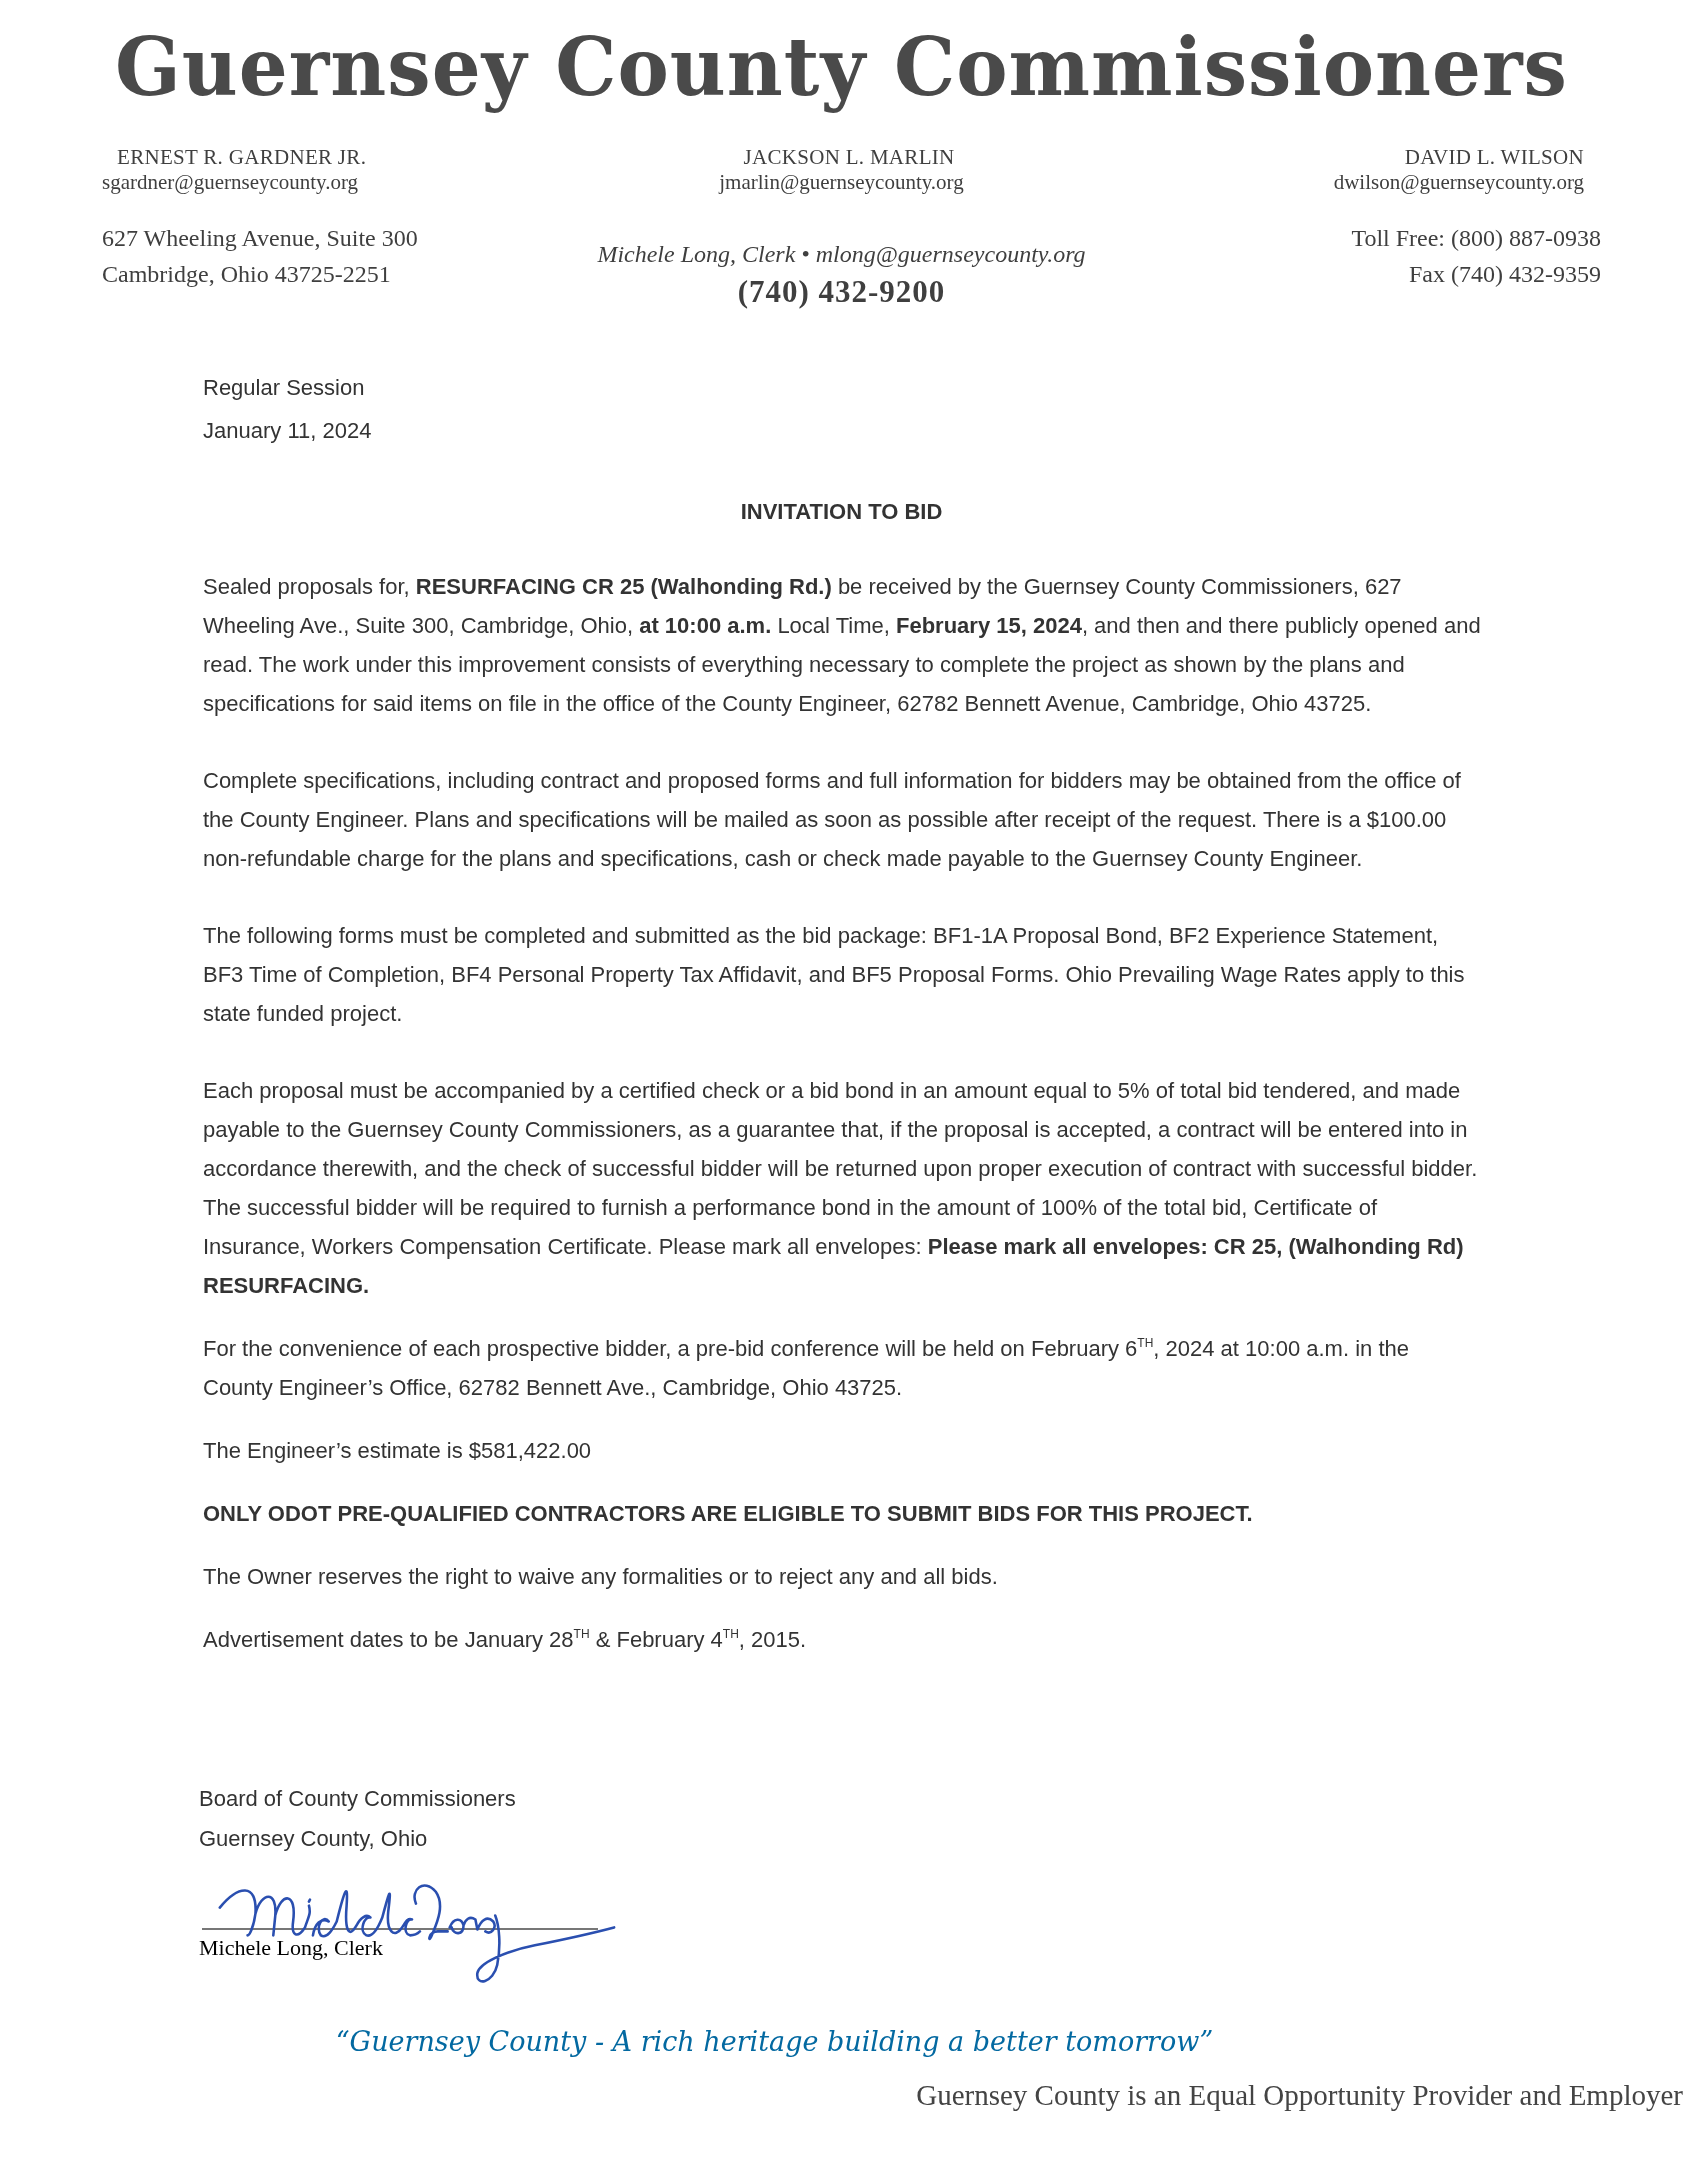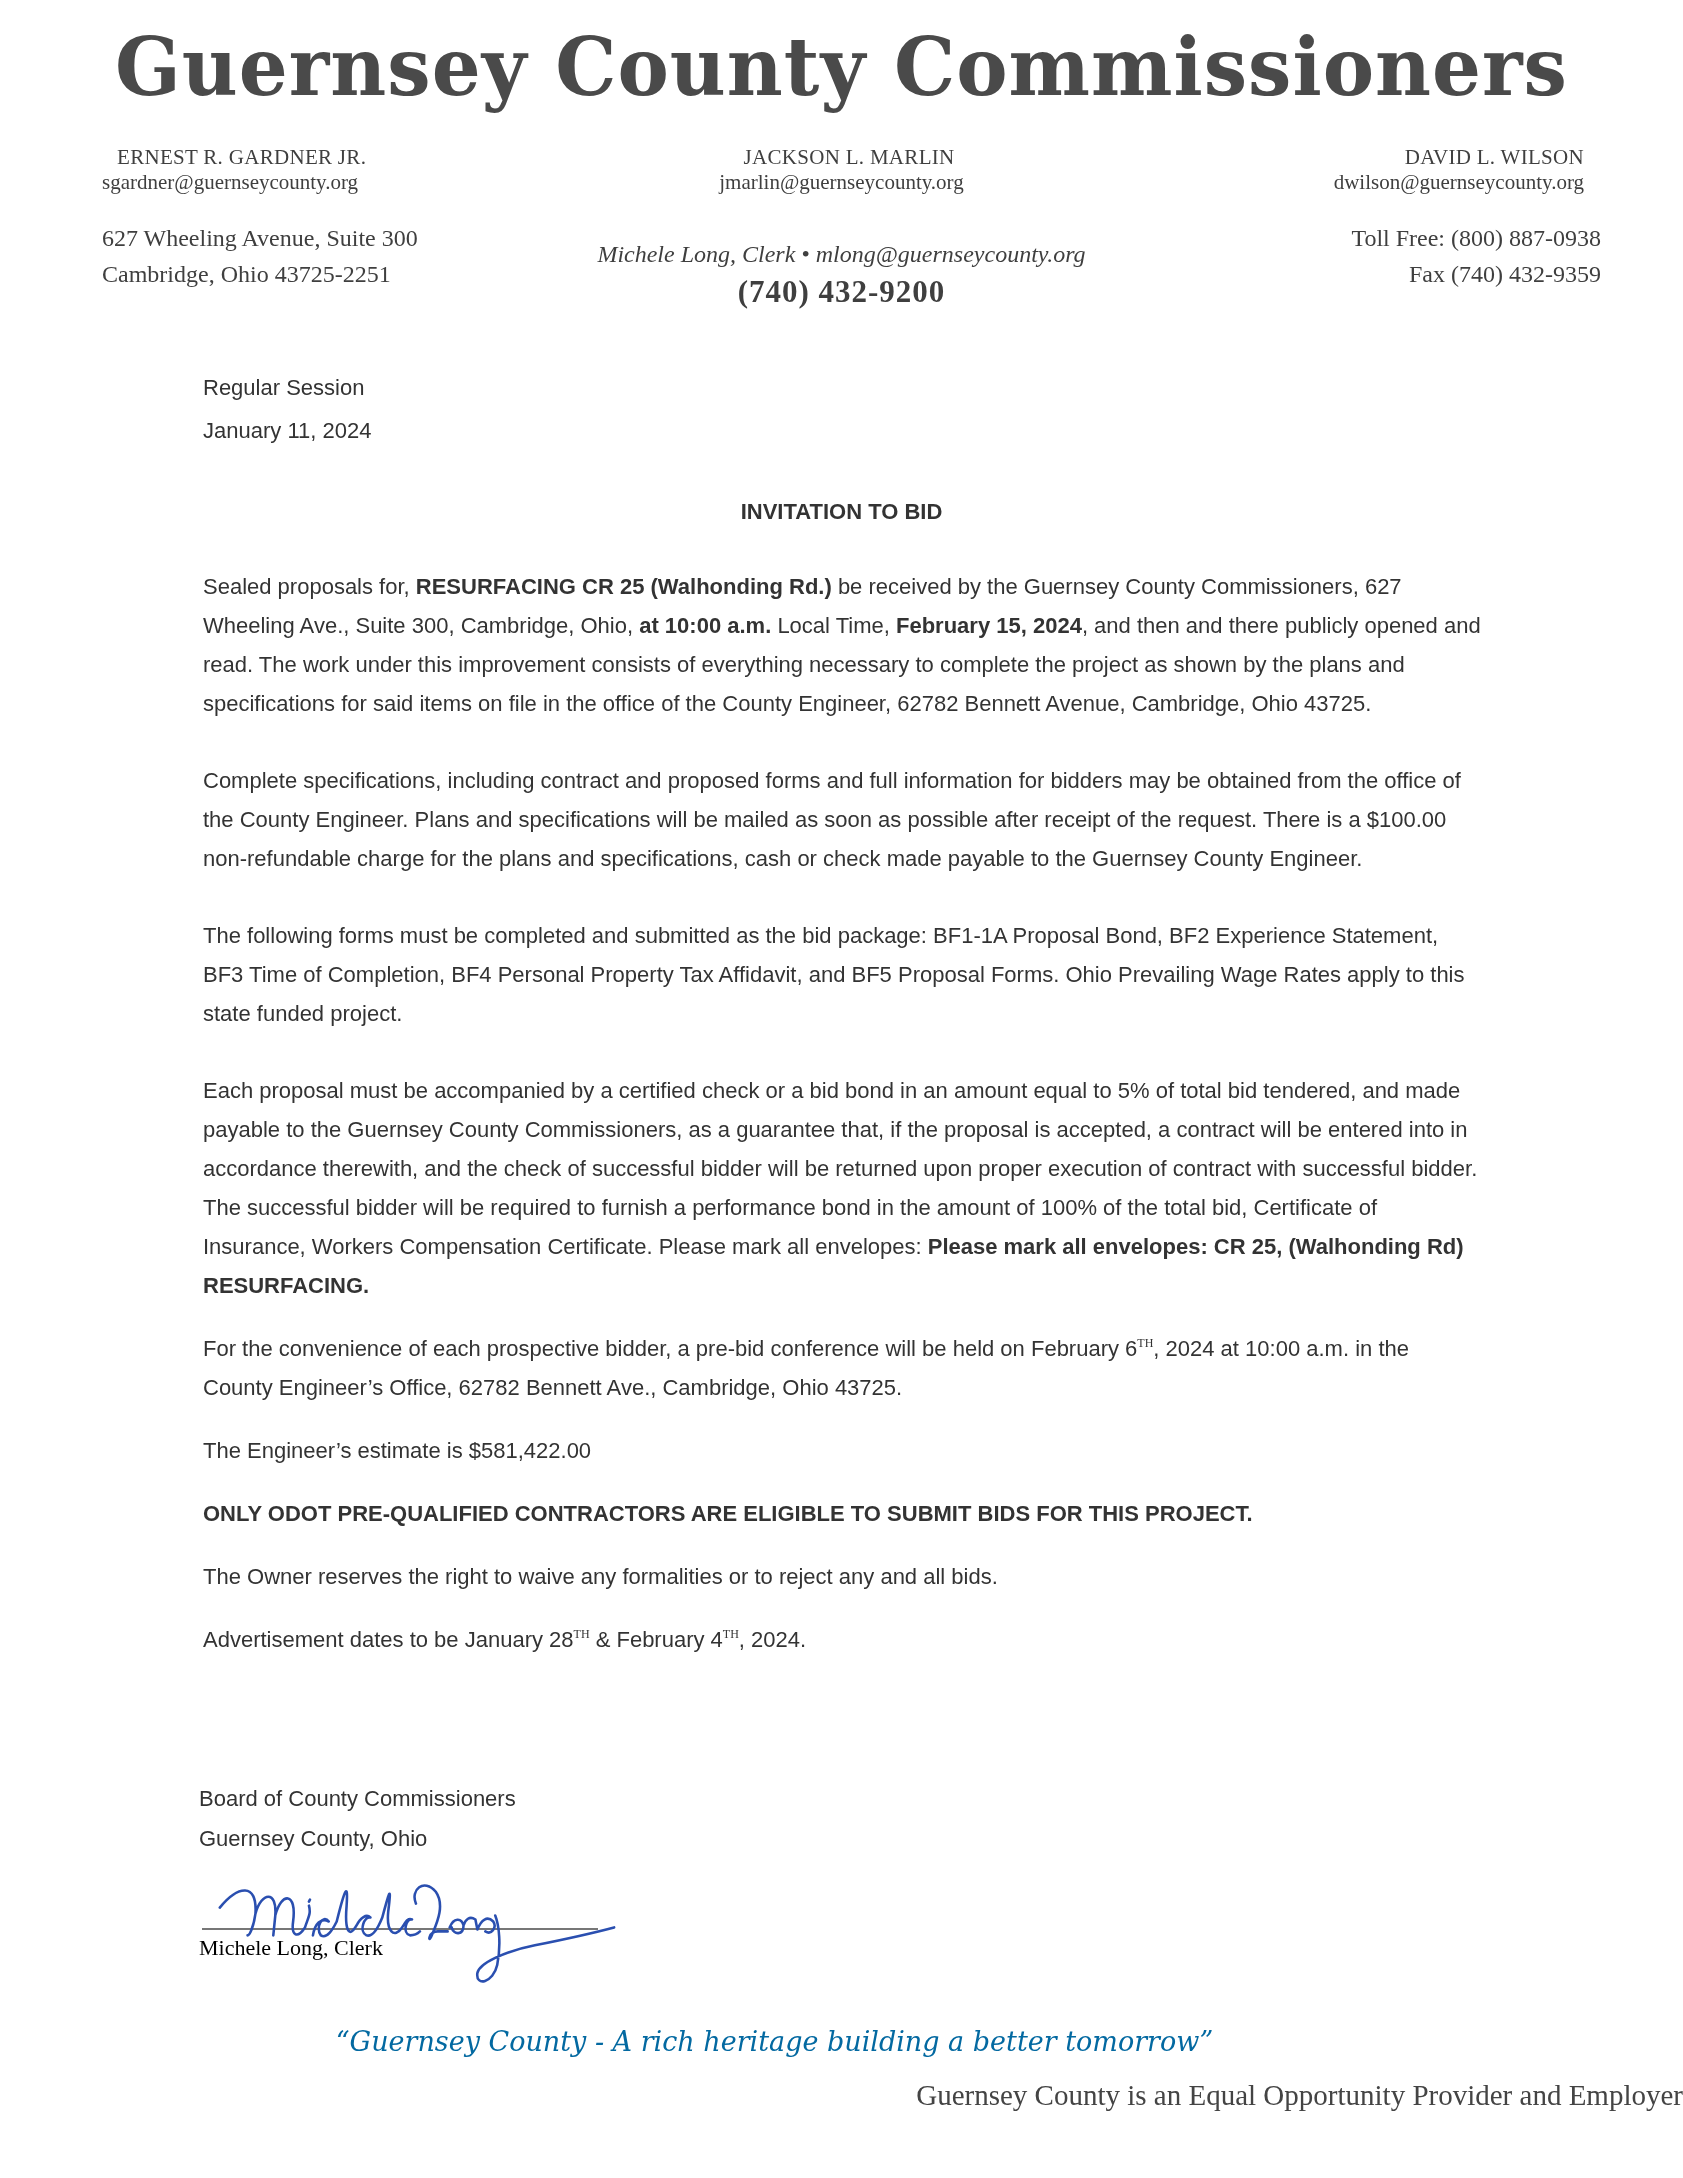--- a/index.html
+++ b/index.html
@@ -23,21 +23,21 @@
   .main-phone { font-weight: bold; font-size: 31px; line-height: 40px; letter-spacing: 1px; }
 
   .doc { position: absolute; left: 199px; top: 364px; width: 1287px;
          font-family: "Liberation Sans", sans-serif; font-size: 22px; color: #333; }
   .doc p { margin: 4px; line-height: 39px; }
   .session { line-height: 40px; }
   .doc-title { text-align: center; font-weight: bold; margin-top: 42px !important; margin-bottom: 36px !important; width: 1277px; }
   .para { margin-bottom: 38px !important; }
   .para-tight { margin-bottom: 24px !important; }
   b { font-weight: bold; }
-  sup { font-size: 12px; vertical-align: 9px; line-height: 0; font-family: Liberation Serif, serif; }
+  sup { font-size: 12px; vertical-align: 9px; line-height: 0; }
 
   .sig-block { position: absolute; left: 199px; top: 1779px; font-family: "Liberation Sans", sans-serif; font-size: 22px; color: #333; }
   .sig-block p { margin: 0; line-height: 40px; }
   .signature { position: absolute; left: 198px; top: 1856px; width: 535px; height: 129px; }
   .sig-line { position: absolute; left: 202px; top: 1928px; width: 396px; height: 2px; background: #777; }
   .clerk-name { position: absolute; left: 199px; top: 1935px; font-family: Liberation Serif, serif; font-size: 22px; color: #000000; }
 
   .footer-motto { position: absolute; left: 0; width: 1549px; top: 2026px; text-align: center;
                   font-family: "DejaVu Serif", serif; font-style: italic; font-size: 27px; color: #0369a1; }
   .footer-eeo { position: absolute; left: 0; width: 1683px; top: 2079px; text-align: right;
@@ -88,21 +88,21 @@
   <p class="para-tight"><span>Each proposal must be accompanied by a certified check or a bid bond in an amount equal to 5% of total bid tendered, and made payable to the Guernsey County Commissioners, as a guarantee that, if the proposal is accepted, a contract will be entered into in accordance therewith, and the check of successful bidder will be returned upon proper execution of contract with successful bidder.  The successful bidder will be required to furnish a performance bond in the amount of 100% of the total bid, Certificate of Insurance, Workers Compensation Certificate.  Please mark all envelopes: </span><b>Please mark all envelopes: CR 25, (Walhonding Rd) RESURFACING.</b></p>
 
   <p class="para-tight"><span>For the convenience of each prospective bidder, a pre-bid conference will be held on February 6</span><sup>TH</sup><span>, 2024 at 10:00 a.m. in the County Engineer’s Office, 62782 Bennett Ave., Cambridge, Ohio 43725.</span></p>
 
   <p class="para-tight">The Engineer’s estimate is $581,422.00</p>
 
   <p class="para-tight" style="font-weight:bold">ONLY ODOT PRE-QUALIFIED CONTRACTORS ARE ELIGIBLE TO SUBMIT BIDS FOR THIS PROJECT.</p>
 
   <p class="para-tight">The Owner reserves the right to waive any formalities or to reject any and all bids.</p>
 
-  <p class="para-tight"><span>Advertisement dates to be January 28</span><sup>TH</sup><span> &amp; February 4</span><sup>TH</sup><span>, 2024.</span></p>
+  <p class="para-tight"><span>Advertisement dates to be January 28</span><sup>TH</sup><span> &amp; February 4</span><sup>TH</sup><span>, 2015.</span></p>
 </div>
 
 <div class="sig-block">
   <p>Board of County Commissioners</p>
   <p>Guernsey County, Ohio</p>
 </div>
 
 <div class="sig-line"></div>
 <svg class="signature" viewBox="0 0 540 130">
   <path id="sig-path" fill="none" stroke-width="2.6" stroke-linecap="round" stroke-linejoin="round" d="M22,52 C40,30 60,26 58,58 C56,72 52,80 50,80 M58,58 C64,36 80,34 78,60 L76,80 M78,60 C84,36 100,36 96,66 C94,80 100,84 108,72 M108,72 C112,60 114,58 112,50 M112,46 L113,44 M116,80 C118,68 124,62 132,66 C126,58 118,72 124,80 C130,84 136,74 140,66 M140,66 C146,42 152,20 150,50 C148,74 152,84 160,70 C164,62 170,58 174,62 C168,60 162,76 170,80 C176,82 182,72 186,62 M186,62 C192,40 196,24 192,56 C190,76 198,84 206,72 M206,72 C210,66 212,62 216,64 C210,62 206,78 214,80 C220,80 222,78 224,76 M220,48 C214,34 228,22 240,36 C250,50 240,70 236,80 C232,90 232,76 242,76 L252,76 M254,72 C258,62 266,62 268,70 C268,80 258,80 256,72 M268,70 C270,64 274,60 280,64 L282,74 M282,74 C286,64 292,60 298,66 C302,72 296,80 290,76 M300,60 C304,70 306,90 302,110 C298,128 280,132 282,118 C284,108 310,96 340,90 C370,84 390,80 420,72" stroke="#2a4fb0"></path>

